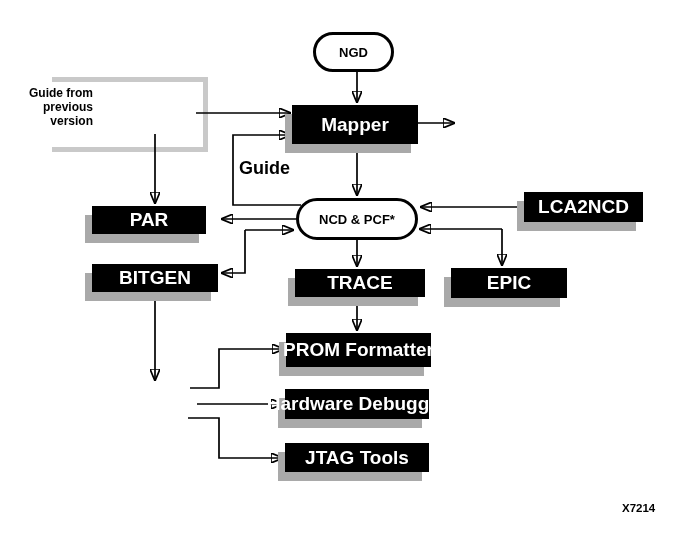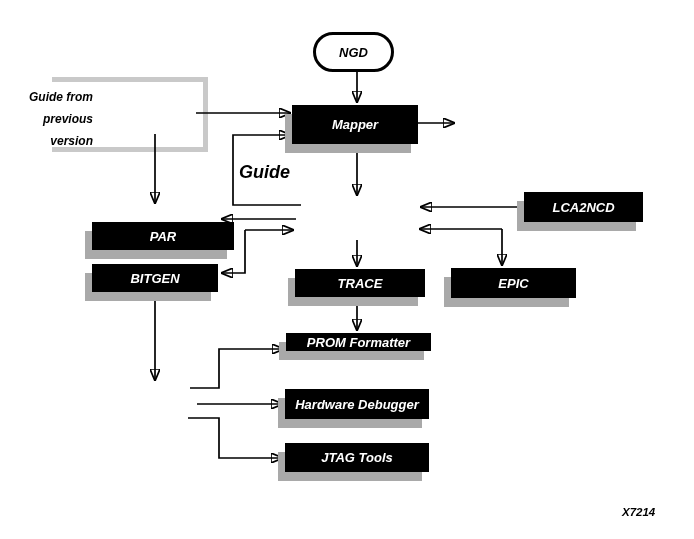--- a/index.html
+++ b/index.html
@@ -1,34 +1,34 @@
 <!DOCTYPE html>
 <html><head>
 <meta charset="utf-8">
 <style>
   html,body{margin:0;padding:0;background:#ffffff;}
   #stage{
     position:relative;width:694px;height:539px;background:#ffffff;
-    font-family:"Liberation Sans","DejaVu Sans",sans-serif;overflow:hidden;font-style:italic;
+    font-family:"Liberation Sans","DejaVu Sans",sans-serif;overflow:hidden;
   }
   .pbox{
     position:absolute;background:#000000;color:#ffffff;
     display:flex;align-items:center;justify-content:center;
     box-shadow:-7px 9px 0 0 #a9a9a9;
-    font-weight:bold;font-size:13px;white-space:nowrap;
+    font-weight:bold;font-size:19px;white-space:nowrap;
   }
   .oval{
     position:absolute;background:#ffffff;border:3px solid #000000;
     border-radius:999px;box-sizing:border-box;
     display:flex;align-items:center;justify-content:center;
     font-weight:bold;font-size:13px;color:#000000;white-space:nowrap;
   }
   .lbl{
     position:absolute;font-weight:bold;color:#000000;
-    white-space:pre-line;line-height:22px;
+    white-space:pre-line;line-height:14px;
   }
   #guide-frame{
     position:absolute;left:52px;top:77px;width:156px;height:75px;
     border-top:5px solid #c9c9c9;border-right:5px solid #c9c9c9;
     border-bottom:5px solid #c9c9c9;border-left:none;box-sizing:border-box;
   }
   #edges{position:absolute;left:0;top:0;width:694px;height:539px;pointer-events:none;}
   #edges path{fill:none;stroke:#000000;stroke-width:1.7px;}
 </style>
 </head>
@@ -60,40 +60,43 @@
     <path d="M357 297 V331" marker-end="url(#arw)"></path>
     <path d="M155 292 V381" marker-end="url(#arw)"></path>
     <path d="M190 388 H219 V349 H284" marker-end="url(#arw)"></path>
     <path d="M197 404 H283" marker-end="url(#arw)"></path>
     <path d="M188 418 H219 V458 H283" marker-end="url(#arw)"></path>
   </svg>
 
   <div class="oval" style="left:313px;top:32px;width:81px;height:40px">
     <span>NGD</span>
   </div>
+  <div class="oval" style="left:296px;top:198px;width:122px;height:42px">
+    <span>NCD &amp; PCF*</span>
+  </div>
 
   <div class="pbox" style="left:292px;top:105px;width:126px;height:39px">
     <span>Mapper</span>
   </div>
-  <div class="pbox" style="left:92px;top:222px;width:142px;height:28px">
+  <div class="pbox" style="left:92px;top:206px;width:114px;height:28px">
     <span>PAR</span>
   </div>
   <div class="pbox" style="left:524px;top:192px;width:119px;height:30px">
     <span>LCA2NCD</span>
   </div>
   <div class="pbox" style="left:92px;top:264px;width:126px;height:28px">
     <span>BITGEN</span>
   </div>
   <div class="pbox" style="left:295px;top:269px;width:130px;height:28px">
     <span>TRACE</span>
   </div>
-  <div class="pbox" style="left:451px;top:268px;width:125px;height:30px">
+  <div class="pbox" style="left:451px;top:268px;width:116px;height:30px">
     <span>EPIC</span>
   </div>
-  <div class="pbox" style="left:286px;top:333px;width:145px;height:18px">
+  <div class="pbox" style="left:286px;top:333px;width:145px;height:34px">
     <span>PROM Formatter</span>
   </div>
   <div class="pbox" style="left:285px;top:389px;width:144px;height:30px">
     <span>Hardware Debugger</span>
   </div>
   <div class="pbox" style="left:285px;top:443px;width:144px;height:29px">
     <span>JTAG Tools</span>
   </div>
 
   <div class="lbl" style="left:20px;top:86px;width:73px;text-align:right;font-size:12px">Guide from

